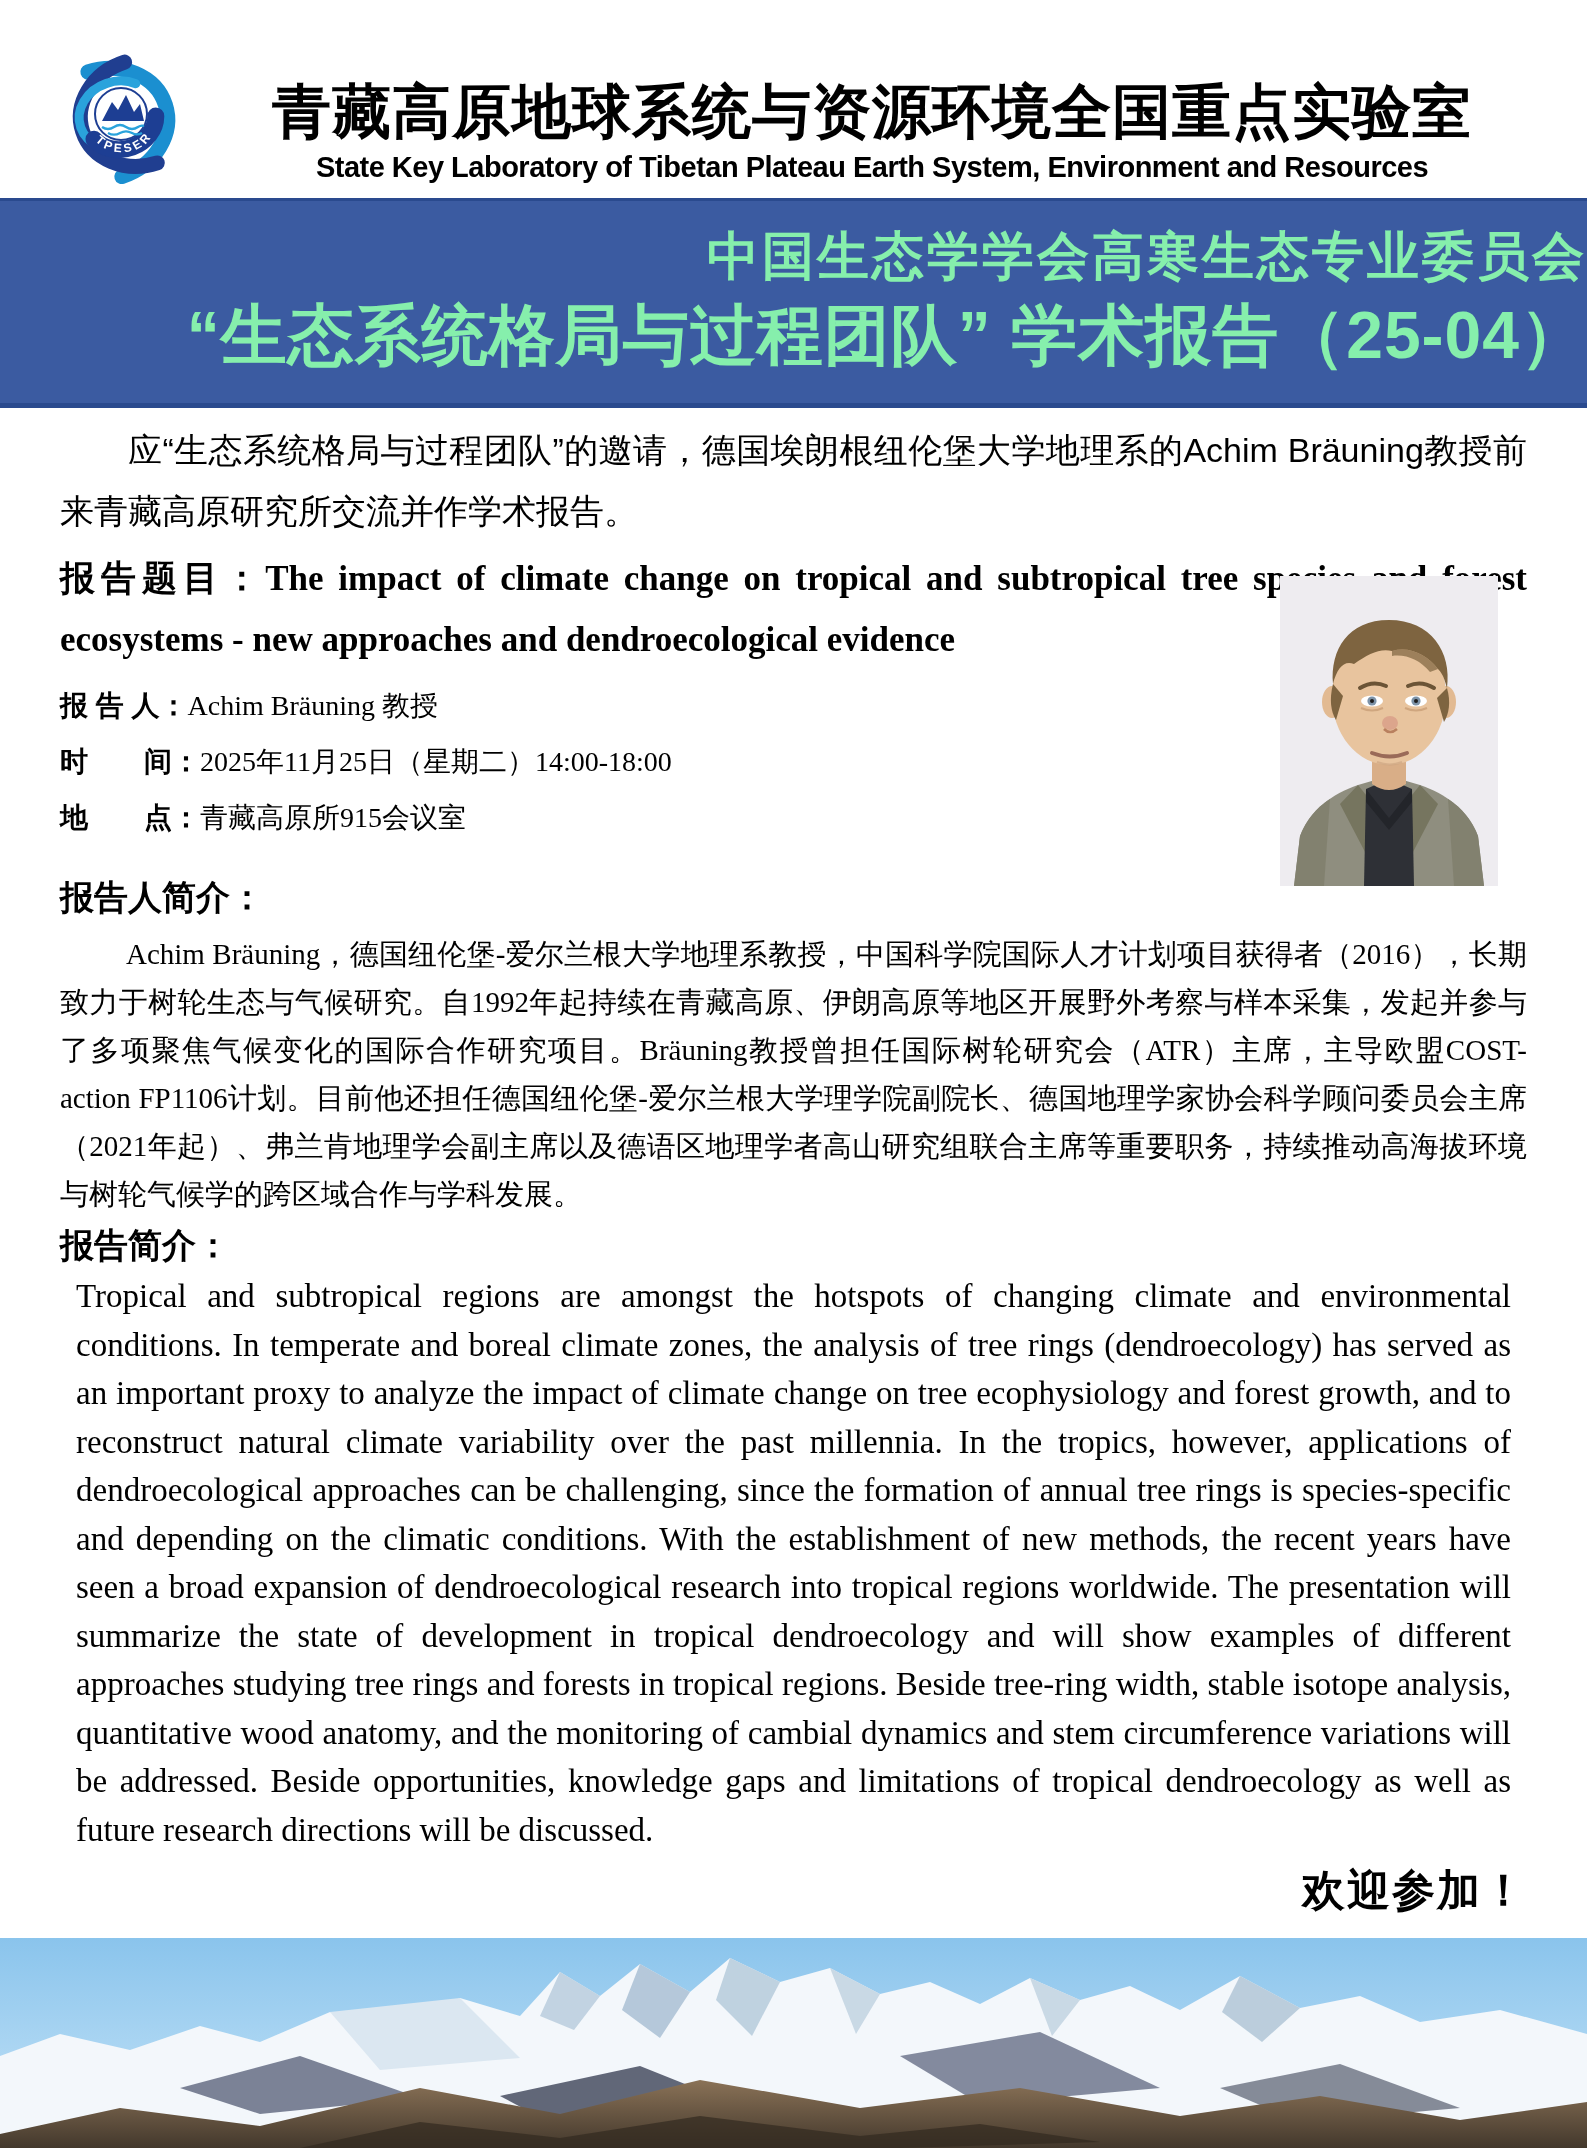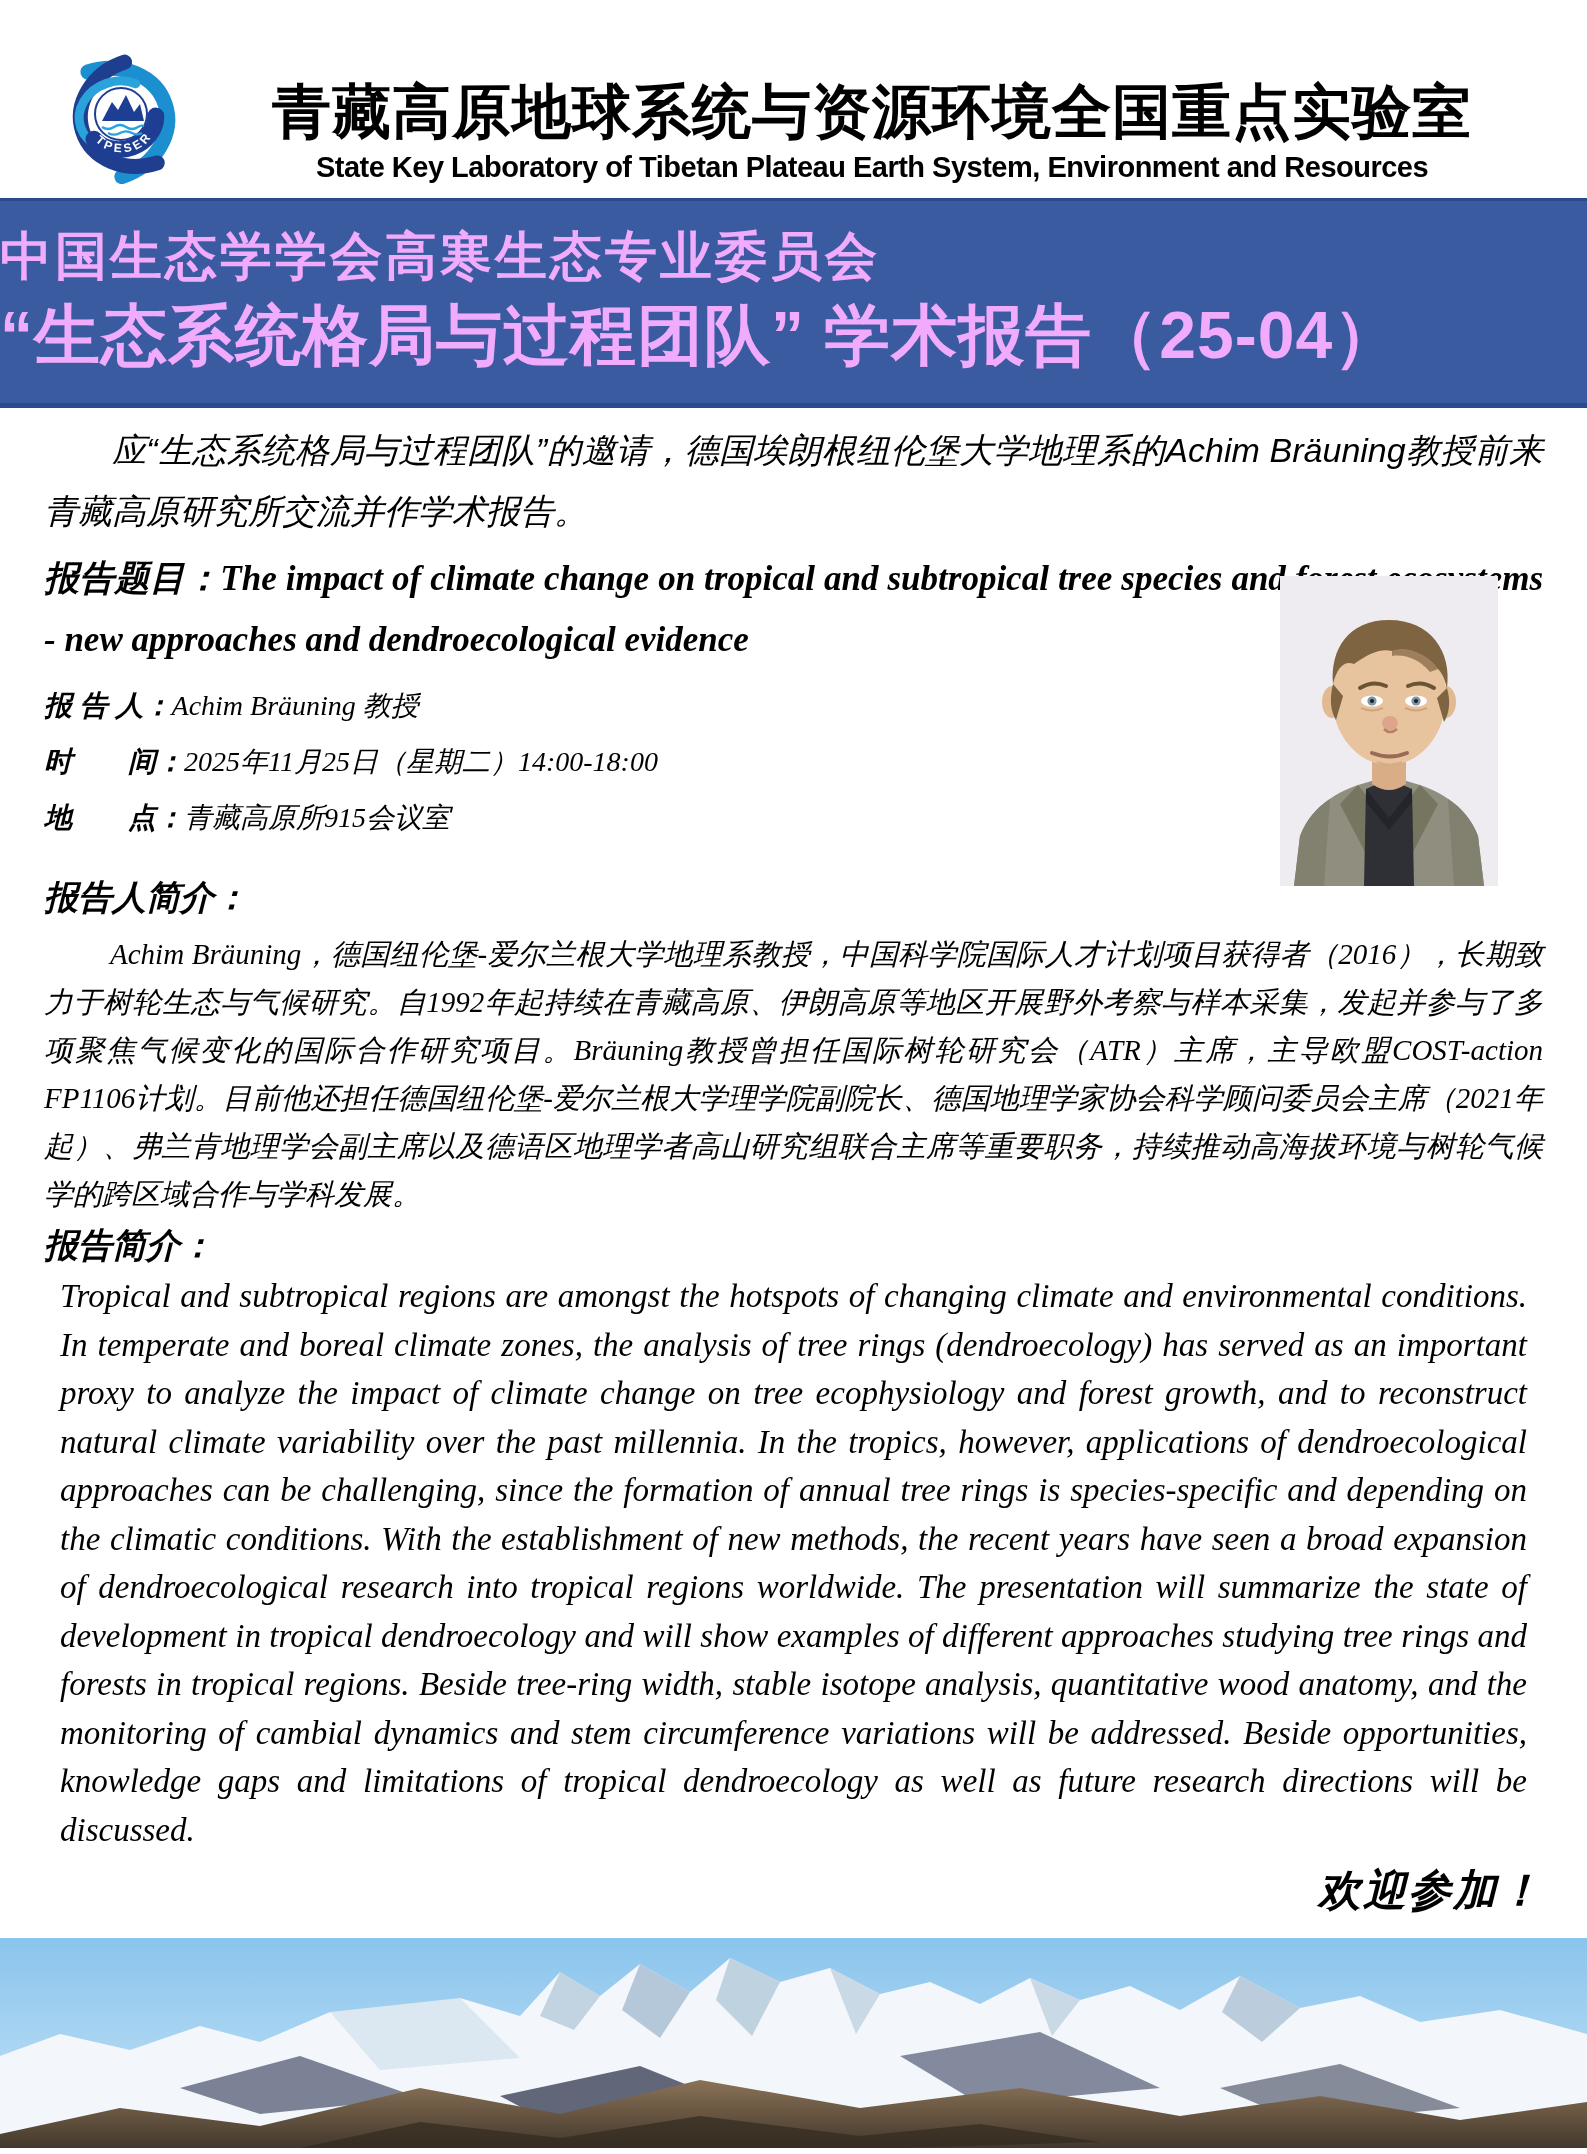--- a/index.html
+++ b/index.html
@@ -11,26 +11,26 @@
   .header{position:relative;height:198px;background:#fff;}
   .logo{position:absolute;left:42px;top:48px;width:158px;height:142px;}
   .head-text{position:absolute;left:222px;top:77px;width:1300px;text-align:center;}
   .title-zh{font-size:59px;font-weight:900;line-height:70px;letter-spacing:1px;white-space:nowrap;}
   .title-en{font-size:29px;font-weight:700;line-height:36px;margin-top:2px;letter-spacing:-0.5px;white-space:nowrap;}
   
   .banner{
     height:184px;background:var(--banner-blue,#3b5ba1);
     border-top:3px solid var(--banner-border,#2a4a8e);
     border-bottom:5px solid var(--banner-border,#2a4a8e);
-    text-align:left;color:#f0abfc;padding-top:18px;
+    text-align:right;color:#86efac;padding-top:18px;
   }
   .banner-l1{font-size:52px;font-weight:900;line-height:74px;letter-spacing:3px;}
   .banner-l2{font-size:66px;font-weight:900;line-height:84px;letter-spacing:1px;}
   
-  .content{padding:0 44px;position:relative;font-style:italic;}
+  .content{padding:0 60px;position:relative;}
   .intro{margin:12px 0 0;font-size:34px;line-height:61px;text-align:justify;text-indent:68px;}
   .report-title{margin:6px 0 0;font-size:35px;line-height:60px;text-align:justify;}
   .lbl{font-weight:bold;font-family:"Liberation Sans",sans-serif;}
   .report-title .val{font-family:"Liberation Serif",serif;font-weight:bold;}
   .rows{margin-top:8px;}
   .detail-row{font-size:28px;line-height:56px;}
   .detail-row .val{font-family:"Liberation Serif",serif;}
   .section-heading{font-size:34px;font-weight:bold;line-height:46px;}
   .bio-heading{margin-top:28px;}
   .bio-text{margin:10px 0 0;font-size:29px;line-height:48px;text-align:justify;text-indent:66px;font-family:"Liberation Serif",serif;}

